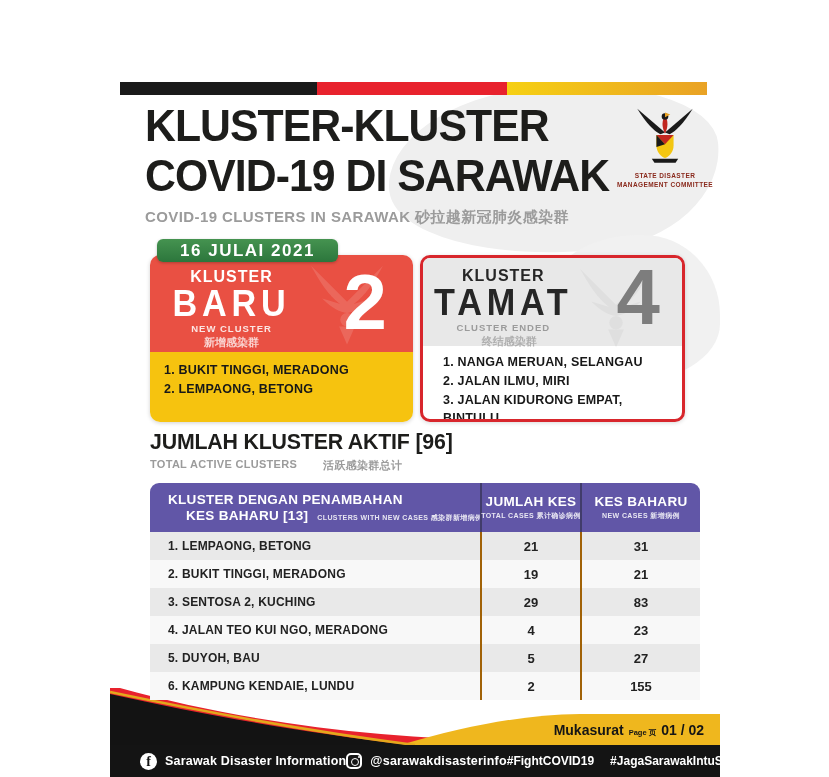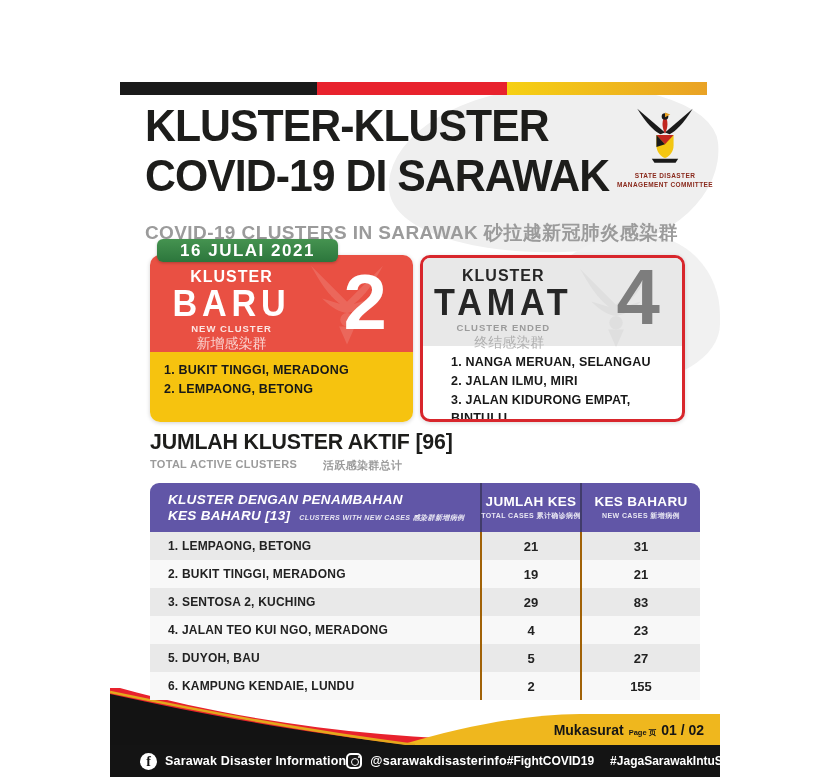--- a/index.html
+++ b/index.html
@@ -14,70 +14,70 @@
     border-radius:55% 45% 60% 40% / 45% 55% 42% 58%; }
 
   .top-stripe { position:absolute; left:120px; top:82px; width:587px; height:13px; display:flex; z-index:2; }
   .stripe-black { width:33.5%; background:#1a1a1a; }
   .stripe-red   { width:32.5%; background:#e8222d; }
   .stripe-yellow{ flex:1; background:linear-gradient(90deg,#f6d013,#e9a225); }
 
   .title-block { position:absolute; left:145px; top:101px; z-index:2; }
   .title-line { font-size:45px; font-weight:bold; color:#1d1d1b; line-height:50px; letter-spacing:-1px;
     transform:scaleX(.95); transform-origin:left; white-space:nowrap; }
-  .subtitle { margin-top:19px; font-size:19px; color:#9b9b9b; letter-spacing:.4px; font-weight:bold; white-space:nowrap; }
+  .subtitle { margin-top:7px; font-size:15px; color:#9b9b9b; letter-spacing:.4px; font-weight:bold; white-space:nowrap; }
 
   .logo { position:absolute; left:610px; top:106px; width:110px; text-align:center; z-index:2; }
   .logo svg { display:block; margin:0 auto; }
   .logo-caption { margin-top:3px; font-size:6.5px; font-weight:bold; color:#8a2a1d; letter-spacing:.4px; line-height:1.45; }
 
   
   .date-badge { position:absolute; left:157px; top:239px; width:181px; height:23px; z-index:6;
     background:linear-gradient(#459350,#2c763c); border-radius:6px; color:#fff; font-size:17px; font-weight:bold;
     letter-spacing:1.5px; display:flex; align-items:center; justify-content:center;
     box-shadow:0 1px 3px rgba(0,0,0,.25); }
 
   .panel-baru { position:absolute; left:150px; top:255px; width:263px; height:167px; border-radius:10px;
     overflow:hidden; z-index:4; box-shadow:0 1px 4px rgba(0,0,0,.18); }
   .baru-top { position:relative; height:97px; background:#e95043; }
   .panel-kicker { font-size:16px; font-weight:bold; letter-spacing:1px; line-height:1.1; }
   .panel-title { font-size:36px; font-weight:bold; letter-spacing:5px; line-height:1.02; transform:scaleX(.95); transform-origin:center; }
   .panel-sub-en { font-size:9.5px; font-weight:bold; letter-spacing:1px; margin-top:1px; }
-  .panel-sub-zh { font-size:14px; margin-top:1px; }
+  .panel-sub-zh { font-size:11px; margin-top:1px;font-weight:bold; }
   .baru-text { position:absolute; left:0; top:13px; width:62%; text-align:center; color:#fff; }
   .baru-text .panel-sub-en { color:rgba(255,255,255,.85); }
   .baru-text .panel-sub-zh { color:rgba(255,255,255,.75); }
   .panel-count { position:absolute; font-size:78px; font-weight:bold; line-height:1; }
   .baru-count { right:26px; top:8px; color:#ffffff; }
   .eagle-mark { position:absolute; right:6px; top:4px; }
   .baru-list { height:70px; background:#f6c30f; padding:9px 14px; }
   .list-item { font-size:12.5px; font-weight:bold; color:#181818; line-height:1.55; letter-spacing:.2px; }
 
   .panel-tamat { position:absolute; left:420px; top:255px; width:265px; height:167px; background:#fff;
     border:3px solid #d8262c; border-radius:10px; overflow:hidden; z-index:4; box-shadow:0 1px 4px rgba(0,0,0,.15); }
   .tamat-top { position:relative; height:88px; background:#e8e8e8; }
   .tamat-text { position:absolute; left:0; top:9px; width:62%; text-align:center; color:#262626; }
   .tamat-text .panel-sub-en { color:#9b9b9b; }
   .tamat-text .panel-sub-zh { color:#b0b0b0;padding-left:12px; }
   .tamat-count { right:22px; top:0px; color:#7d7d7d; }
-  .tamat-list { padding:7px 28px; }
+  .tamat-list { padding:7px 20px; }
   .tamat-list .list-item { line-height:1.5; }
 
   
   .active-block { position:absolute; left:150px; top:429px; z-index:2; }
   .active-heading { font-size:22px; font-weight:bold; color:#1d1d1b; letter-spacing:-.2px; transform:scaleX(.97); transform-origin:left; white-space:nowrap; }
   .active-sub { margin-top:3px; font-size:11px; color:#9b9b9b; font-weight:bold; display:flex; gap:26px; letter-spacing:.3px; }
 
   
   .table { position:absolute; left:150px; top:483px; width:550px; z-index:2; }
   .thead { display:grid; grid-template-columns:330px 100px 120px; background:#6156a7; color:#fff;
     border-radius:9px 9px 0 0; height:49px; overflow:hidden; }
-  .th1 { padding:9px 8px 0 18px;font-style:italic; }
+  .th1 { padding:9px 8px 0 18px; }
   .th-line { font-size:13.5px; font-weight:bold; letter-spacing:.3px; line-height:1.15; white-space:nowrap; }
-  .th1-row2 { display:flex; align-items:baseline; gap:9px; }
+  .th1-row2 { display:flex; align-items:baseline; gap:9px;margin-left:18px; }
   .th-sub { font-size:7px; font-weight:bold; color:rgba(255,255,255,.85); letter-spacing:.4px; white-space:nowrap; }
   .th-num { border-left:2px solid #413c6b; display:flex; flex-direction:column; align-items:center; justify-content:center; gap:2px; }
   .tr { display:grid; grid-template-columns:330px 100px 120px; height:28px; }
   .tr:nth-child(odd) { background:#e9e9e9; }
   .tr:nth-child(even) { background:#f8f8f8; }
   .td-name { display:flex; align-items:center; padding-left:18px; font-size:12px; font-weight:bold; color:#222; letter-spacing:.2px; }
   .td-num { display:flex; align-items:center; justify-content:center; font-size:13px; font-weight:bold; color:#222;
     border-left:2px solid #a16207; }
 
   

